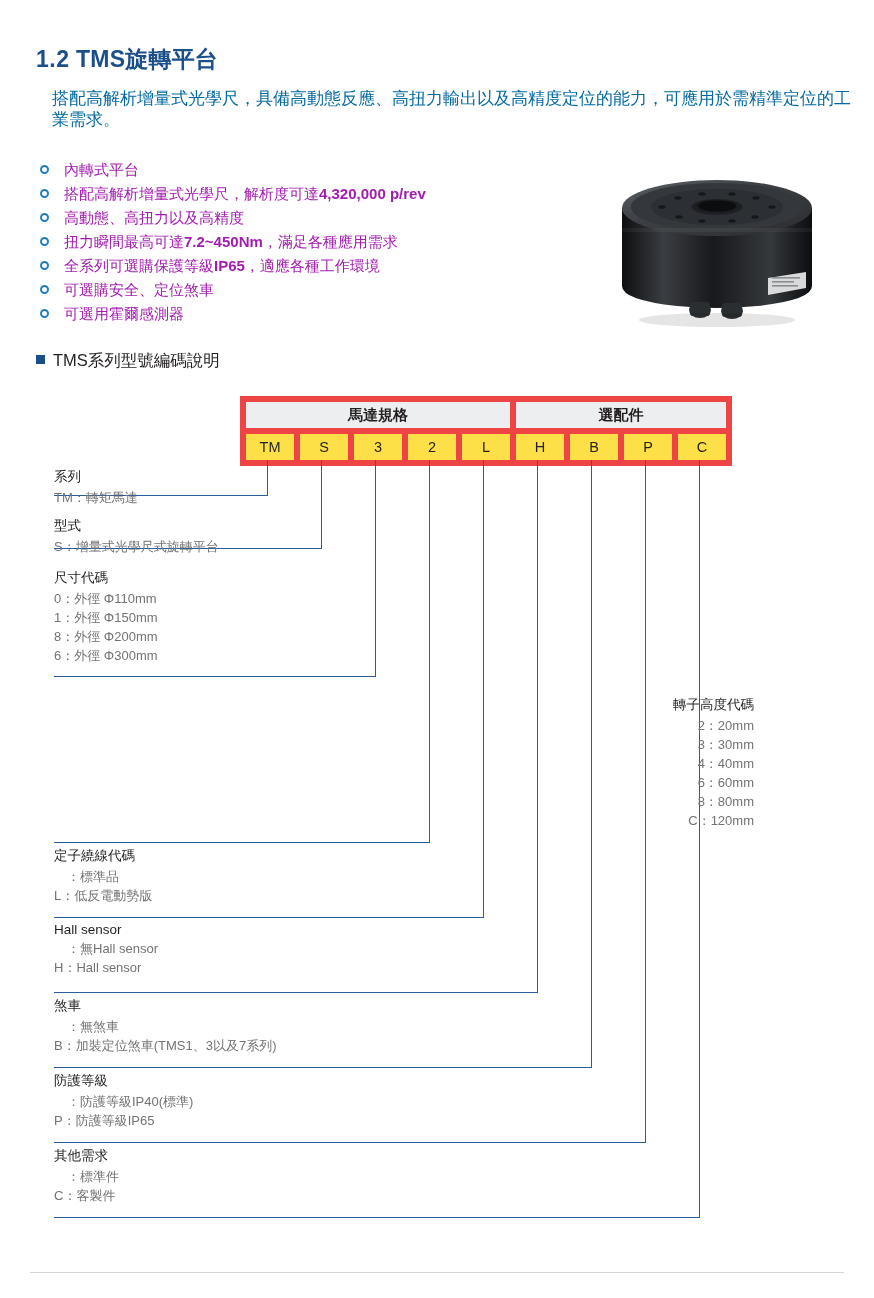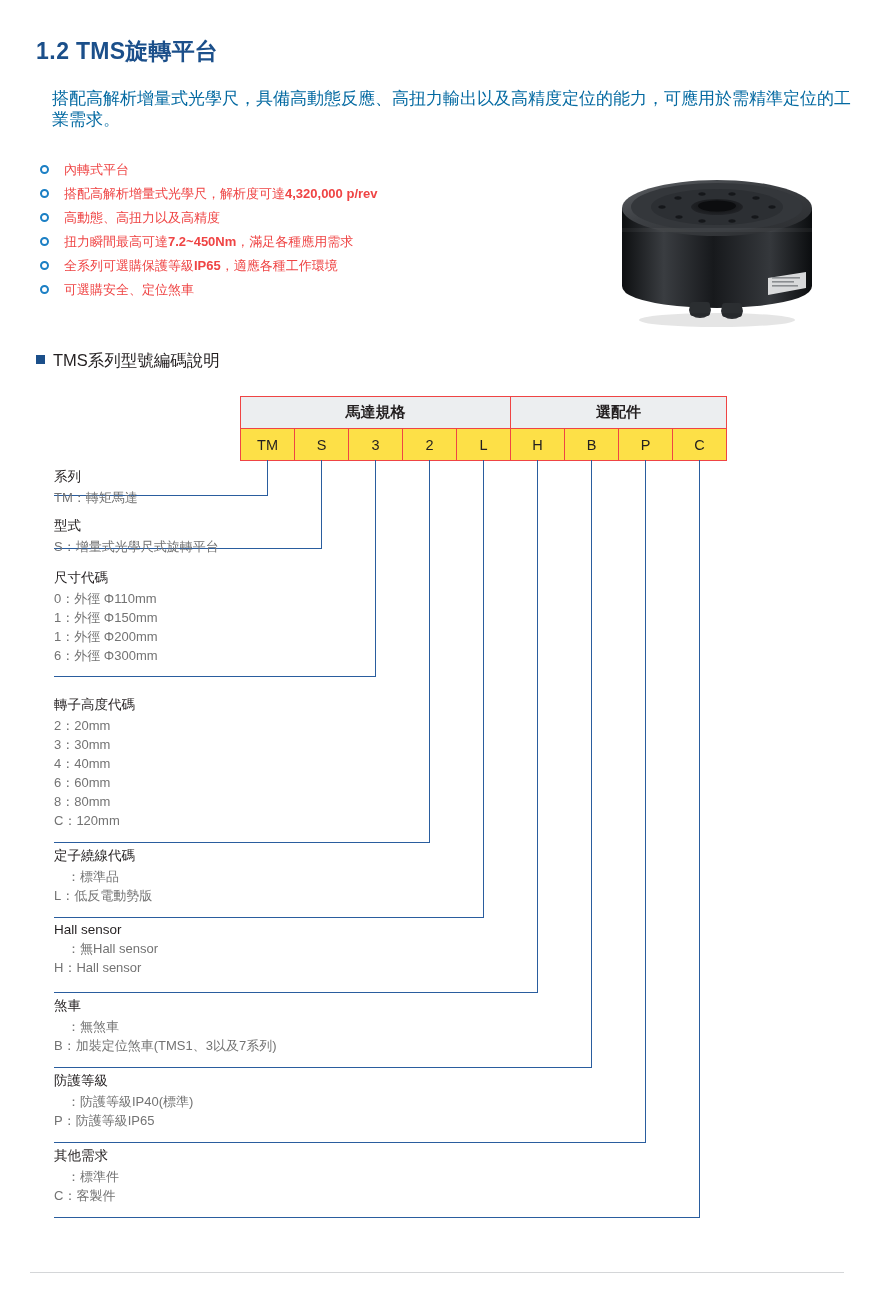--- a/index.html
+++ b/index.html
@@ -18,21 +18,21 @@
 
   .page {
     position: absolute;
     left: 0; top: 0;
     width: 874px; height: 1298px;
   }
 
   
   .h1 {
     position: absolute;
-    left: 36px; top: 36px;
+    left: 36px; top: 44px;
     font-size: 23px;
     font-weight: bold;
     color: #1b4f8a;
     letter-spacing: 0.2px;
   }
   .h1 .num { letter-spacing: 0.5px; }
 
   
   .intro {
     position: absolute;
@@ -45,23 +45,23 @@
 
   
   .bullets {
     position: absolute;
     left: 36px; top: 158px;
     width: 560px;
   }
   .bullet {
     position: relative;
     padding-left: 28px;
-    font-size: 13px;
+    font-size: 15px;
     line-height: 24px;
-    color: #ef4444;
+    color: #a21caf;
     white-space: nowrap;
   }
   .bullet .dot {
     position: absolute;
     left: 4px; top: 7px;
     width: 9px; height: 9px;
     border-radius: 50%;
     border: 2px solid #1b7fc4;
   }
   .bullet b { font-weight: bold; }
@@ -90,21 +90,21 @@
     top: -2px;
   }
 
   
   .codetable {
     position: absolute;
     left: 240px; top: 396px;
     border-collapse: collapse;
   }
   .codetable td {
-    border: 1px solid #ef4444;
+    border: 6px solid #ef4444;
     text-align: center;
     font-size: 14px;
     color: #231f20;
   }
   .codetable tr.grouprow td {
     background: #eceef0;
     height: 32px;
     font-weight: bold;
     font-size: 15px;
   }
@@ -176,20 +176,24 @@
       <span class="dot"></span>
       <span>扭力瞬間最高可達<b>7.2~450Nm</b>，滿足各種應用需求</span>
     </div>
     <div class="bullet">
       <span class="dot"></span>
       <span>全系列可選購保護等級<b>IP65</b>，適應各種工作環境</span>
     </div>
     <div class="bullet">
       <span class="dot"></span>
       <span>可選購安全、定位煞車</span>
+    </div>
+    <div class="bullet">
+      <span class="dot"></span>
+      <span>可選用霍爾感測器</span>
     </div>
   </div>
 
   <div class="photo">
     <svg width="250" height="170" viewBox="0 0 250 170">
       <defs>
         <linearGradient id="bodyg" x1="0" y1="0" x2="1" y2="0">
           <stop offset="0%" stop-color="#0d0f11"></stop>
           <stop offset="22%" stop-color="#3a3d41"></stop>
           <stop offset="48%" stop-color="#17191c"></stop>
@@ -302,25 +306,25 @@
 
   <div class="legend" style="top:517px;">
     <div class="title">型式</div>
     <div class="line">S：增量式光學尺式旋轉平台</div>
   </div>
 
   <div class="legend" style="top:569px;">
     <div class="title">尺寸代碼</div>
     <div class="line">0：外徑 Φ110mm</div>
     <div class="line">1：外徑 Φ150mm</div>
-    <div class="line">1：外徑 Φ200mm</div>
+    <div class="line">8：外徑 Φ200mm</div>
     <div class="line">6：外徑 Φ300mm</div>
   </div>
 
-  <div class="legend" style="top:696px;">
+  <div class="legend" style="top:696px;text-align:right;">
     <div class="title">轉子高度代碼</div>
     <div class="line">2：20mm</div>
     <div class="line">3：30mm</div>
     <div class="line">4：40mm</div>
     <div class="line">6：60mm</div>
     <div class="line">8：80mm</div>
     <div class="line">C：120mm</div>
   </div>
 
   <div class="legend" style="top:847px;">

